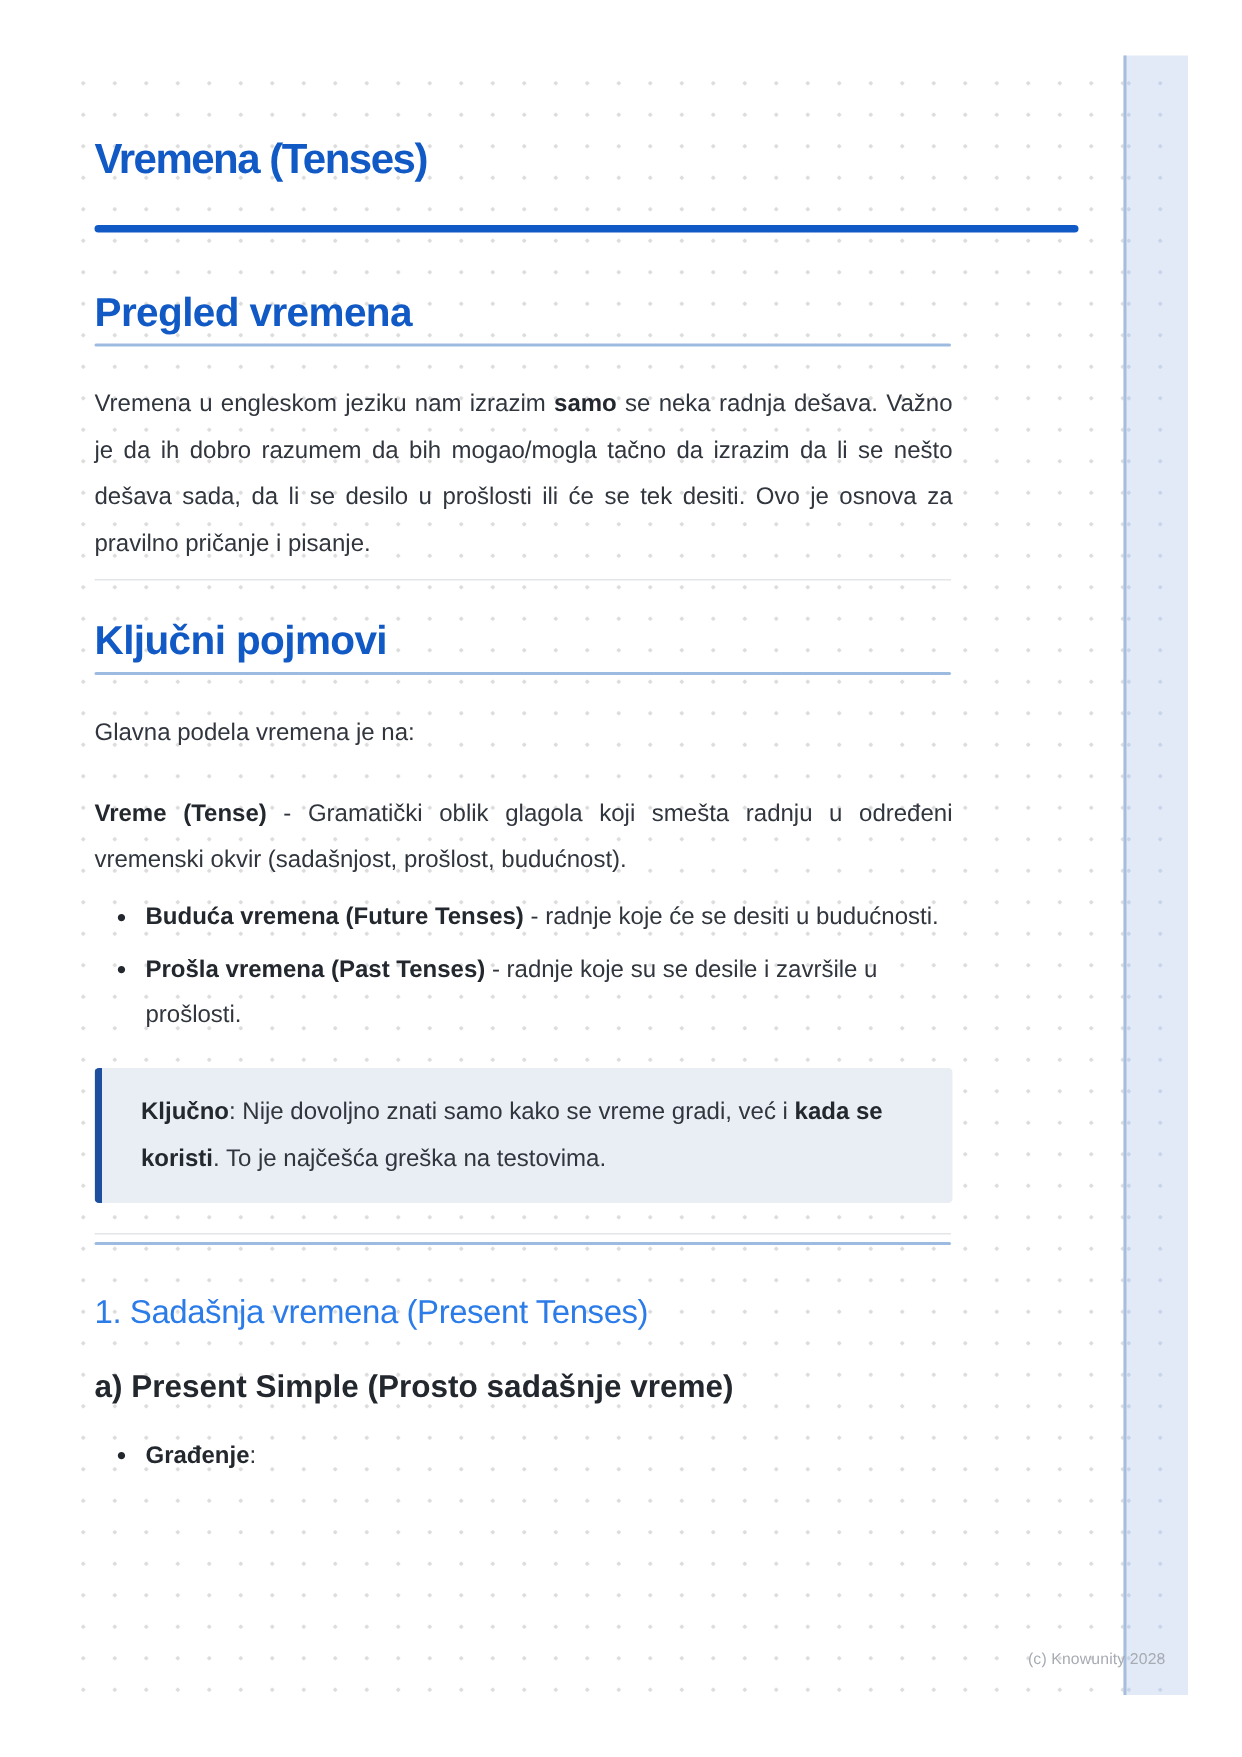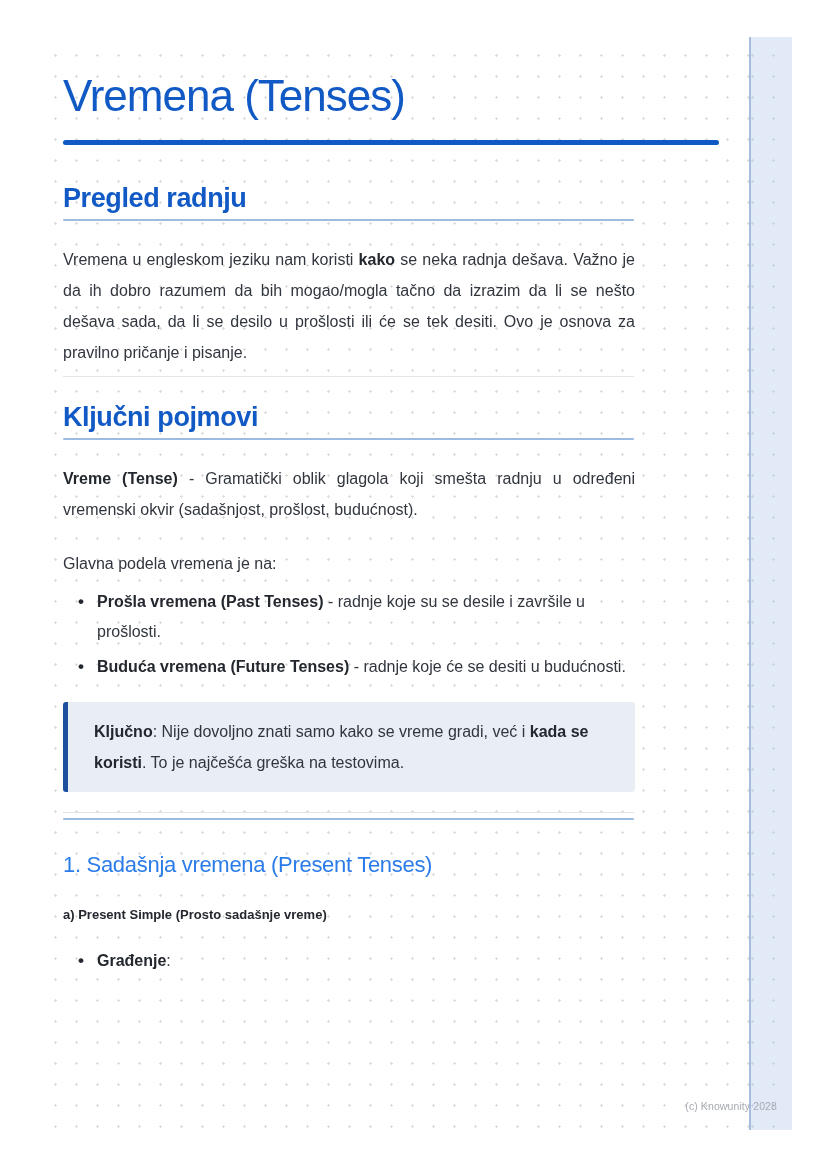--- a/index.html
+++ b/index.html
@@ -14,21 +14,21 @@
     background-size:21px 21px;background-position:7px 8px;
   }
   .side-band{
     position:absolute;top:0;right:0;width:41px;height:1093px;
     background-color:#e2eaf7;border-left:2px solid #a6bddd;
     background-image:radial-gradient(circle,#c7d3e8 1.15px,transparent 1.3px);
     background-size:21px 21px;background-position:12px 8px;
   }
   .content{position:absolute;left:25px;top:0;width:572px;}
   h1{
-    margin:36px 0 0 0;font-size:44px;line-height:46px;font-weight:400;
+    margin:46px 0 0 0;font-size:28px;line-height:46px;font-weight:700;
     color:#1159c5;letter-spacing:-1px;
   }
   .h1-rule{margin-top:21px;width:656px;height:5px;background:#1159c5;border-radius:3px;}
   h2{
     margin:0;font-size:27px;line-height:32px;font-weight:700;
     color:#1159c5;letter-spacing:-0.4px;
   }
   .mt-h2-first{margin-top:37px;}
   .mt-h2{margin-top:24px;}
   .h2-rule{margin-top:5px;width:571px;height:2px;background:#9dbbe0;border-radius:1px;}
@@ -52,56 +52,56 @@
   .callout{
     margin-top:20px;background:#e9edf4;border-left:5px solid #1d4f9e;
     border-radius:3px;padding:14px 24px 14px 26px;
     font-size:16px;line-height:31px;color:#31363e;
   }
   h3{
     margin:32px 0 0 0;font-size:22px;line-height:26px;font-weight:400;
     color:#2b7ce8;letter-spacing:-0.3px;
   }
   h4{
-    margin:26px 0 0 0;font-size:13px;line-height:21px;font-weight:700;color:#23272e;
+    margin:26px 0 0 0;font-size:21px;line-height:21px;font-weight:700;color:#23272e;
   }
   ul.bullets.single{margin-top:21px;}
   .footer{
     position:absolute;top:1100px;right:51px;z-index:3;
     font-size:10.5px;color:#a7abb2;letter-spacing:0.1px;
   }
 </style>
 </head>
 <body>
 
 <div class="sheet">
   <div class="side-band"></div>
 
   <div class="content">
 
     <h1>Vremena (Tenses)</h1>
     <div class="h1-rule"></div>
 
-    <h2 class="mt-h2-first">Pregled radnju</h2>
+    <h2 class="mt-h2-first">Pregled vremena</h2>
     <div class="h2-rule"></div>
 
-    <div class="para"><span>Vremena u engleskom jeziku nam koristi </span><span class="b">kako</span><span> se neka radnja dešava. Važno je da ih dobro razumem da bih mogao/mogla tačno da izrazim da li se nešto dešava sada, da li se desilo u prošlosti ili će se tek desiti. Ovo je osnova za pravilno pričanje i pisanje.</span></div>
+    <div class="para"><span>Vremena u engleskom jeziku nam izrazim </span><span class="b">samo</span><span> se neka radnja dešava. Važno je da ih dobro razumem da bih mogao/mogla tačno da izrazim da li se nešto dešava sada, da li se desilo u prošlosti ili će se tek desiti. Ovo je osnova za pravilno pričanje i pisanje.</span></div>
 
     <div class="divider"></div>
 
     <h2 class="mt-h2">Ključni pojmovi</h2>
     <div class="h2-rule"></div>
 
+    <div class="para para-left">Glavna podela vremena je na:</div>
+
     <div class="para"><span class="b">Vreme (Tense)</span><span> - Gramatički oblik glagola koji smešta radnju u određeni vremenski okvir (sadašnjost, prošlost, budućnost).</span></div>
 
-    <div class="para para-left">Glavna podela vremena je na:</div>
-
     <ul class="bullets">
+      <li><span class="b">Buduća vremena (Future Tenses)</span><span> - radnje koje će se desiti u budućnosti.</span></li>
       <li><span class="b">Prošla vremena (Past Tenses)</span><span> - radnje koje su se desile i završile u prošlosti.</span></li>
-      <li><span class="b">Buduća vremena (Future Tenses)</span><span> - radnje koje će se desiti u budućnosti.</span></li>
     </ul>
 
     <div class="callout"><span class="b">Ključno</span><span>: Nije dovoljno znati samo kako se vreme gradi, već i </span><span class="b">kada se koristi</span><span>. To je najčešća greška na testovima.</span></div>
 
     <div class="divider2"></div>
 
     <div class="h2-rule"></div>
 
     <h3>1. Sadašnja vremena (Present Tenses)</h3>
 

